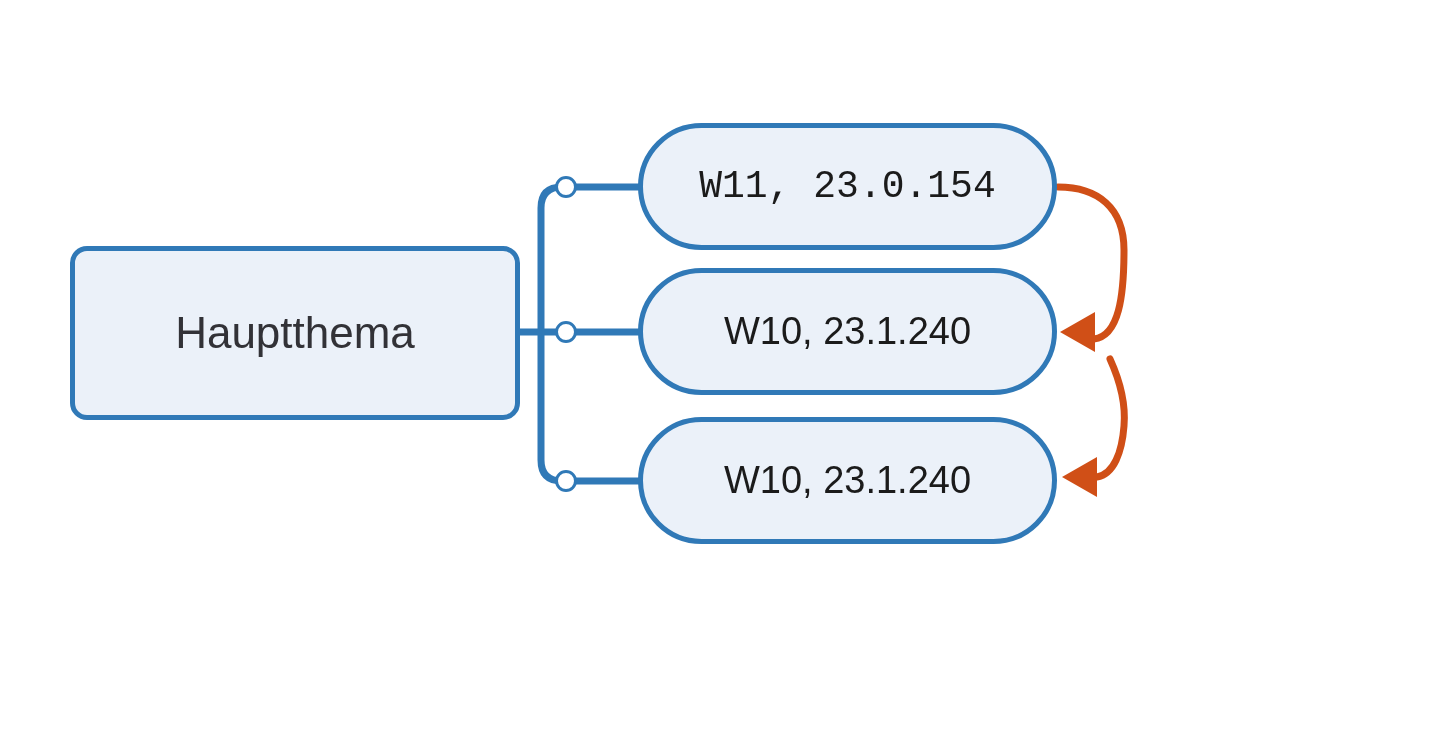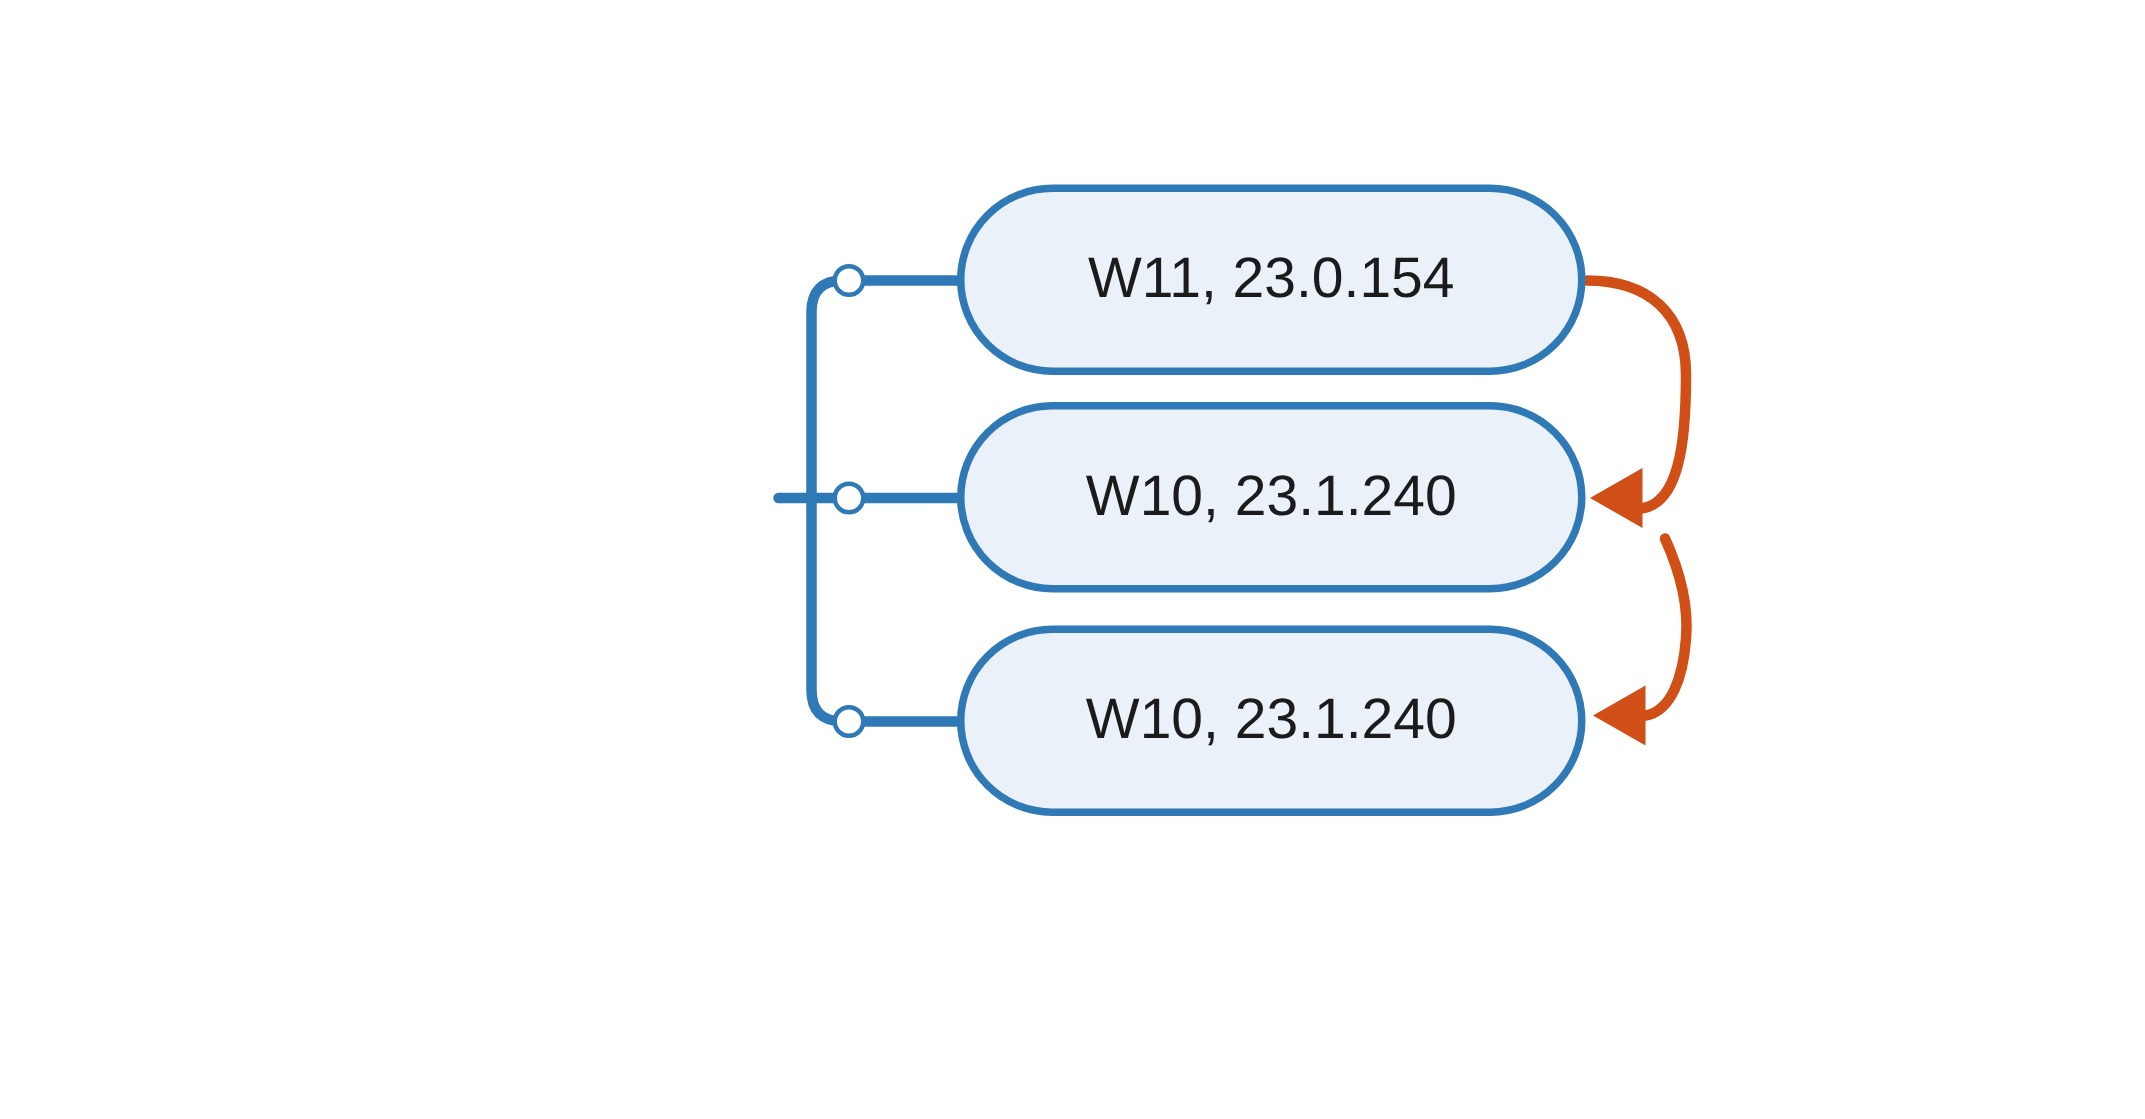--- a/index.html
+++ b/index.html
@@ -43,21 +43,21 @@
     color: var(--root_text, #323237);
   }
   .node.child {
     left: 638px;
     width: 419px;
     height: 127px;
     border-radius: 64px;
     font-size: 38px;
     color: var(--child_text, #1b1b1b);
   }
-  .node.child.c1 { top: 123px; }
+  .node.child.c1 { top: 123px; font-family: Liberation Mono, monospace; }
   .node.child.c2 { top: 268px; }
   .node.child.c3 { top: 417px; }
 </style>
 </head>
 <body>
 
 <div class="canvas">
 
   <svg class="links" viewBox="0 0 1430 746">
 
@@ -67,20 +67,21 @@
     <polygon points="1060,332 1095,312 1095,352" fill="#d04f17"></polygon>
 
     <path d="M 1110 359 C 1120 381 1126 403 1124 426 C 1122 452 1114 474 1097 477" fill="none" stroke-width="7" stroke-linecap="round" stroke="#d04f17"></path>
     <polygon points="1062,477 1097,457 1097,497" fill="#d04f17"></polygon>
 
     <circle cx="566" cy="187" r="9.5" fill="#ffffff" stroke-width="3" stroke="#3079b7"></circle>
     <circle cx="566" cy="332" r="9.5" fill="#ffffff" stroke-width="3" stroke="#3079b7"></circle>
     <circle cx="566" cy="481" r="9.5" fill="#ffffff" stroke-width="3" stroke="#3079b7"></circle>
   </svg>
 
+  <div class="node root">Hauptthema</div>
 
   <div class="node child c1">W11, 23.0.154</div>
 
   <div class="node child c2">W10, 23.1.240</div>
 
   <div class="node child c3">W10, 23.1.240</div>
 
 </div>
 
 </body></html>

